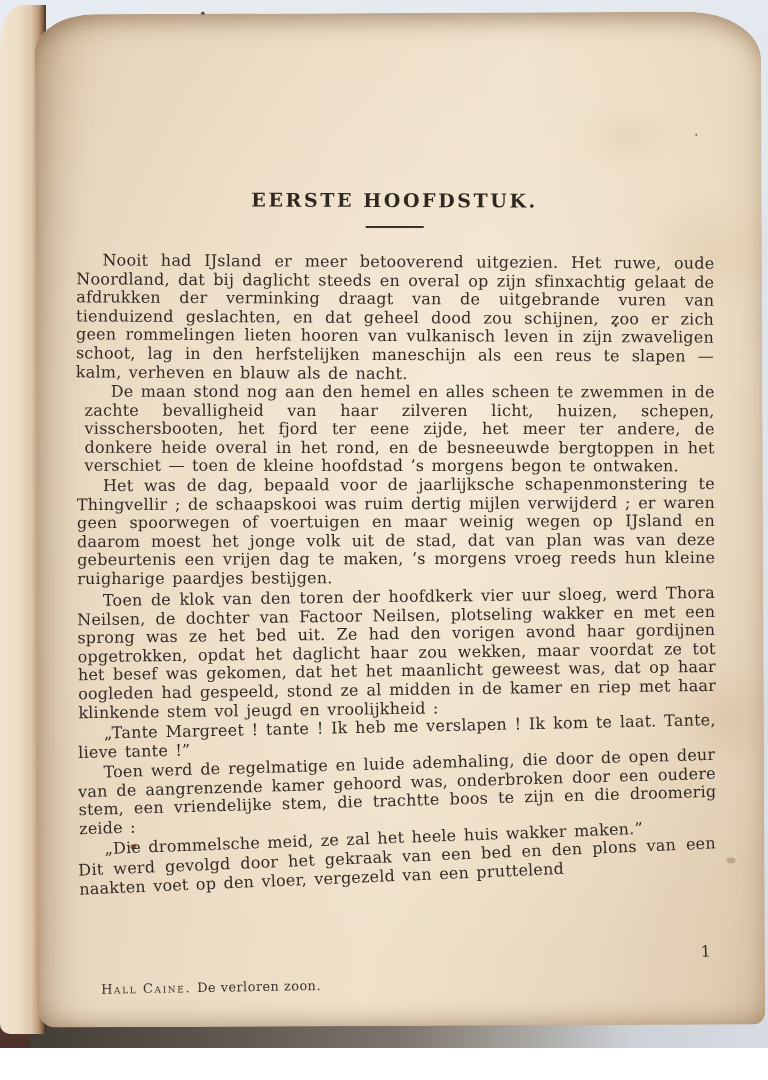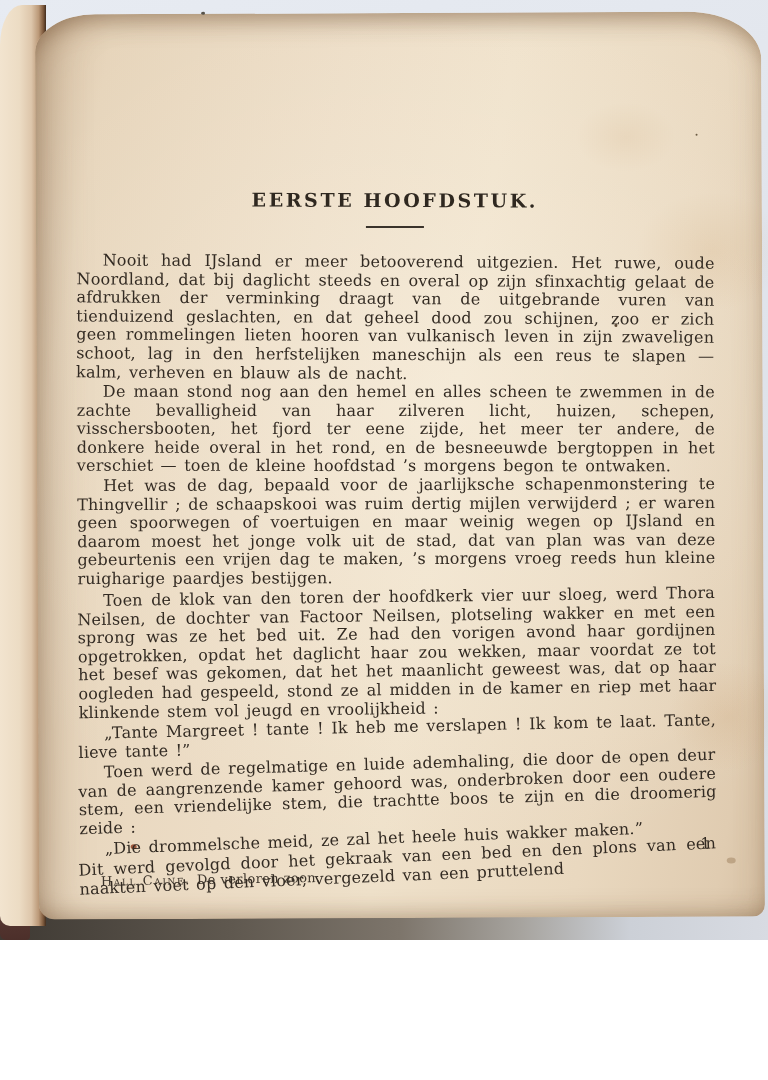--- a/index.html
+++ b/index.html
@@ -1,21 +1,21 @@
 <!DOCTYPE html>
 <html><head>
 <meta charset="utf-8">
 <style>
   * { margin:0; padding:0; box-sizing:border-box; }
   html,body { width:768px; height:1080px; overflow:hidden; }
   body { font-family:"DejaVu Serif", serif; }
 
   
   .scene {
-    position:relative; width:768px; height:940px;
+    position:relative; width:768px; height:1048px;
     background:linear-gradient(160deg, #e7ebf2 0%, #e1e5ec 40%, #d8dce4 100%);
   }
 
   
   .bottom-shadow {
     position:absolute; left:0; right:0; bottom:0; height:34px;
     background:linear-gradient(90deg, #3e3933 0%, #5f584f 30%, #7d756b 52%,
                #a7a49f 68%, #ccd0d7 82%, #d8dbe2 100%);
   }
 
@@ -65,21 +65,21 @@
     transform:rotate(.4deg);
   }
 
   .para {
     font-size:16px; line-height:18.6px; text-align:justify;
     text-indent:26px; word-spacing:.13em; letter-spacing:.2px; color:#332b23;
     transform-origin:50% 50%;
   }
   .para.no-indent { text-indent:0; }
   .p1 { transform:rotate(.55deg); }
-  .p2 { transform:rotate(.3deg); }
+  .p2 { transform:rotate(.3deg);margin-left:8px; }
   .p3 { transform:rotate(.05deg); }
   .p4 { transform:rotate(-.5deg); }
   .p5 { transform:rotate(-1deg); }
   .p6 { transform:rotate(-1.4deg); }
   .p7 { transform:rotate(-1.9deg); }
   .p8 { transform:rotate(-2.2deg); }
 
   .pagenum {
     position:absolute; right:54px; bottom:64px; font-size:15.5px; color:#332b23;
     transform:rotate(-2deg);

